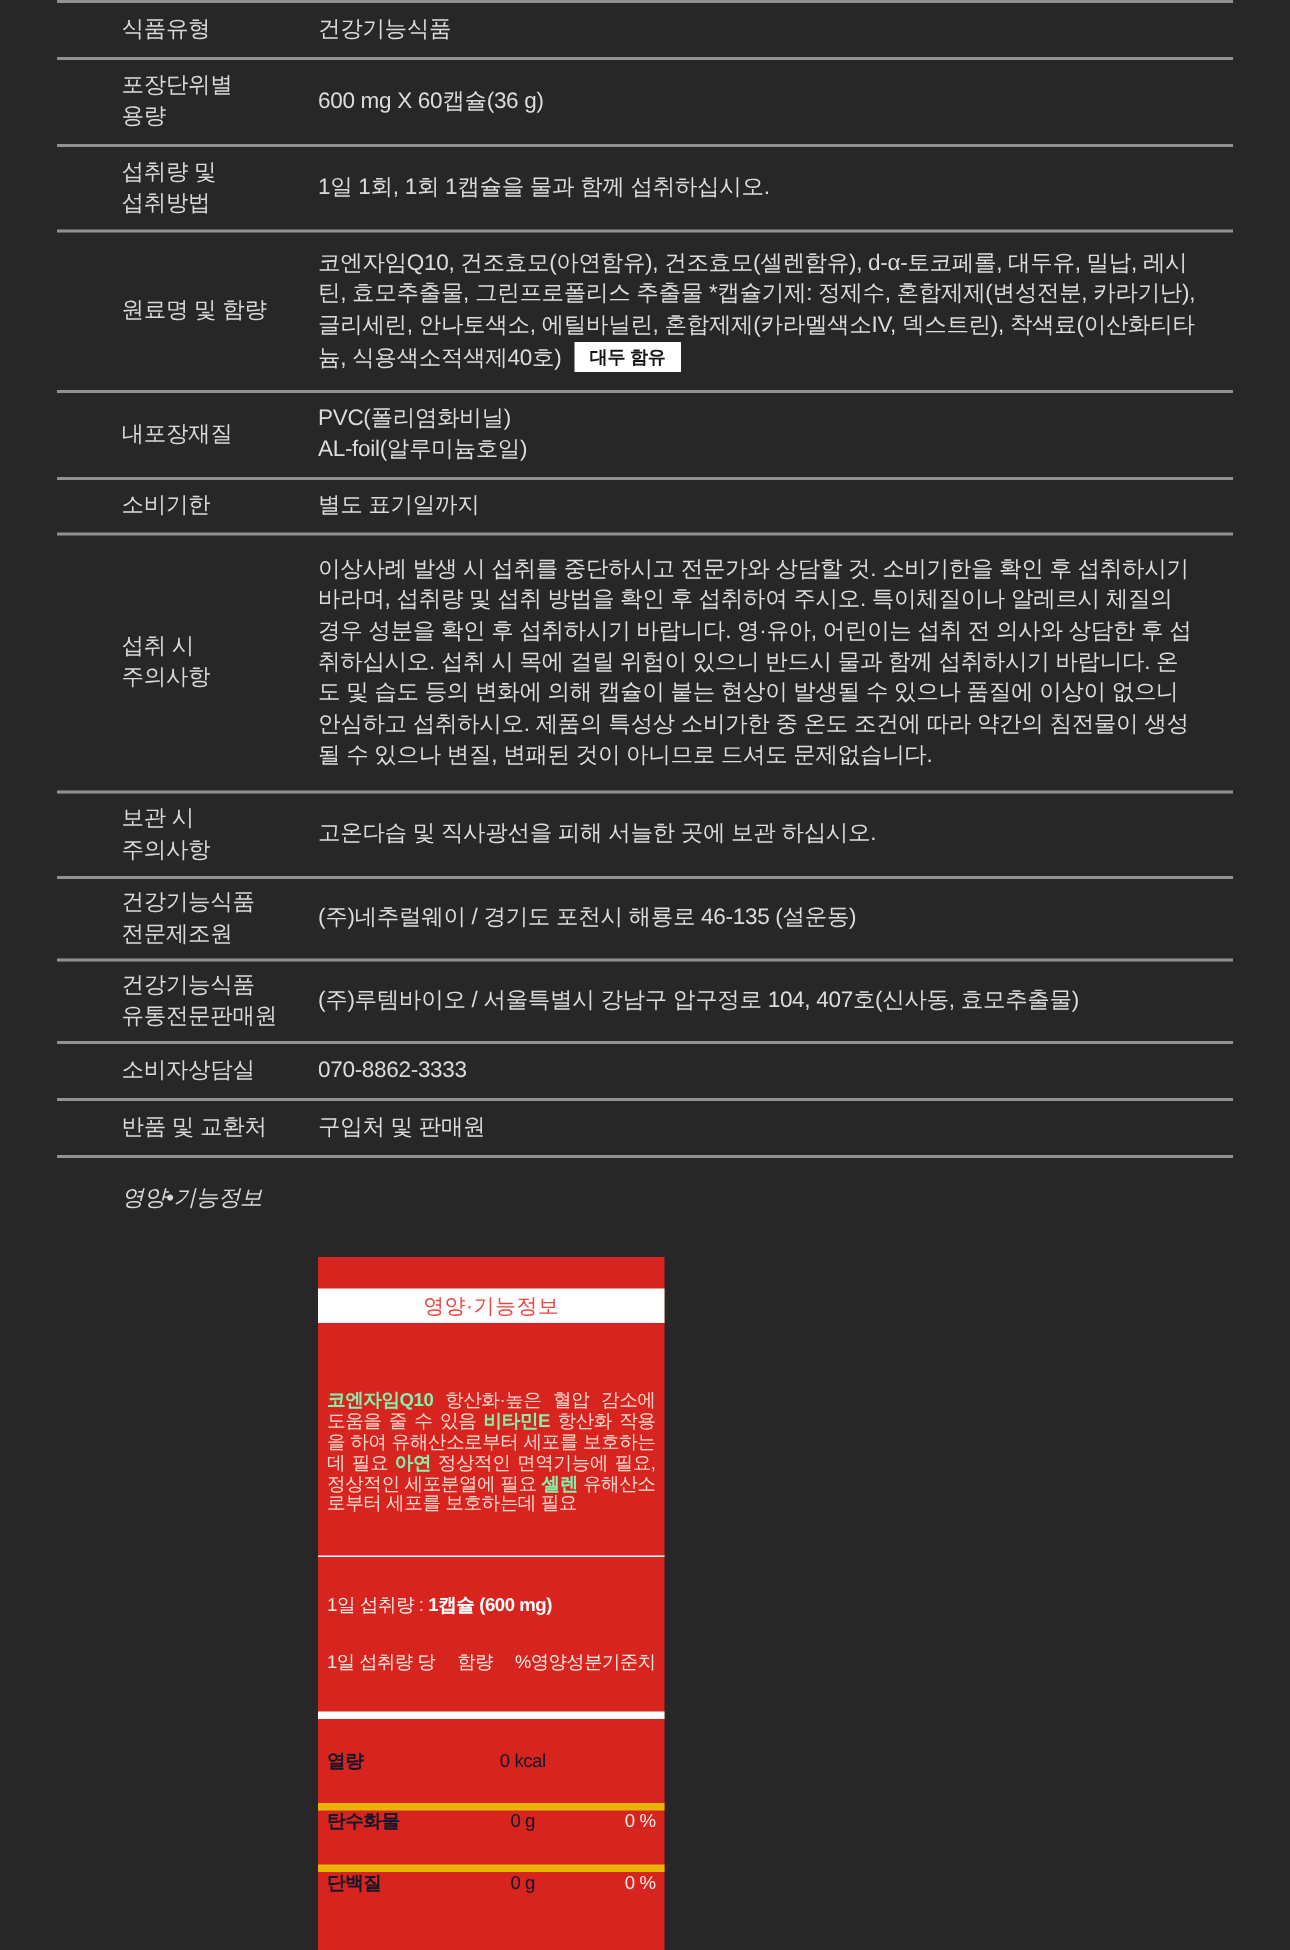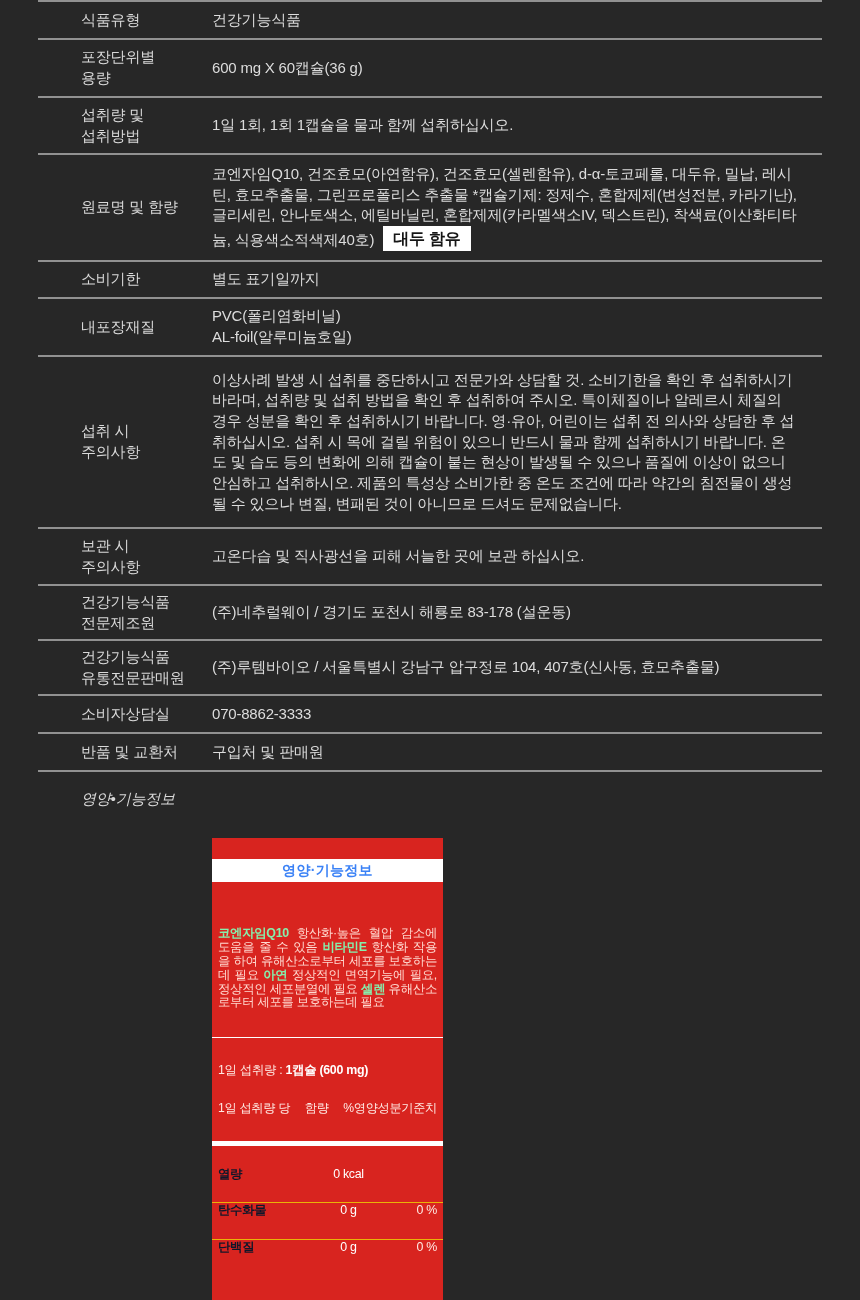--- a/index.html
+++ b/index.html
@@ -27,37 +27,37 @@
   .h55 { min-height: 55px; }
   .h107 { min-height: 107px; }
   .h172 { min-height: 172px; }
   .cell { font-size: 15px; line-height: 1.38; letter-spacing: -0.2px; }
   .label-cell { white-space: pre-line; color: #d9d9d9; }
   .value-cell { white-space: pre-line; color: #dcdcdc; }
   .badge {
     display: inline-block;
     background: #ffffff;
     color: #161616;
-    font-size: 16px;
+    font-size: 12px;
     font-weight: bold;
     line-height: 1.2;
     padding: 3px 10px;
     margin-left: 9px;
     vertical-align: 1px;
     white-space: nowrap;
   }
   
   .row-nutrition { align-items: start; padding-bottom: 0; }
   .row-nutrition .label-cell { padding-top: 17px; font-style: italic; }
   .row-nutrition .value-cell { padding-top: 25px; }
   .nlabel { width: 231px; background: #d8241f; }
   .nlabel-header {
     background: #ffffff;
-    color: #3b82f6;
-    font-weight: bold;
+    color: #ef4444;
+    font-weight: normal;
     font-size: 14px;
     line-height: 23px;
     text-align: center;
     letter-spacing: 0.3px;
   }
   .nlabel-body { padding: 2px 0 4px; }
   .ndesc {
     margin: 2px 6px 3px;
     font-size: 12.4px;
     line-height: 13.8px;
@@ -81,23 +81,23 @@
   .nbar { height: 5px; background: #ffffff; }
   .nrow {
     display: grid;
     grid-template-columns: 96px 1fr 54px;
     padding: 0 6px;
     font-size: 12.4px;
     line-height: 15px;
     letter-spacing: -0.3px;
   }
   .nrow .nm { color: #0f172a; font-weight: bold; }
-  .nrow .amt { text-align: center; color: #ffffff; }
+  .nrow .amt { text-align: center; color: #0f172a; }
   .nrow .pct { text-align: right; color: #ffeae4; }
-  .nrow.tl { border-top: 1px solid #eab308; }
+  .nrow.tl { border-top: 5px solid #eab308; }
 </style>
 </head>
 <body>
 
 <div>
 
   <div class="info-table">
 
 
     <div class="row bt h38">
@@ -115,47 +115,47 @@
       <div class="cell label-cell">섭취량 및
 섭취방법</div>
       <div class="cell value-cell">1일 1회, 1회 1캡슐을 물과 함께 섭취하십시오.</div>
     </div>
 
     <div class="row bt h107">
       <div class="cell label-cell">원료명 및 함량</div>
       <div class="cell value-cell"><span>코엔자임Q10, 건조효모(아연함유), 건조효모(셀렌함유), d-α-토코페롤, 대두유, 밀납, 레시틴, 효모추출물, 그린프로폴리스 추출물 *캡슐기제: 정제수, 혼합제제(변성전분, 카라기난), 글리세린, 안나토색소, 에틸바닐린, 혼합제제(카라멜색소IV, 덱스트린), 착색료(이산화티타늄, 식용색소적색제40호)</span><span class="badge">대두 함유</span></div>
     </div>
 
-    <div class="row bt h37">
-      <div class="cell label-cell">소비기한</div>
-      <div class="cell value-cell">별도 표기일까지</div>
-    </div>
-
     <div class="row bt h58">
       <div class="cell label-cell">내포장재질</div>
       <div class="cell value-cell">PVC(폴리염화비닐)
 AL-foil(알루미늄호일)</div>
     </div>
 
+    <div class="row bt h37">
+      <div class="cell label-cell">소비기한</div>
+      <div class="cell value-cell">별도 표기일까지</div>
+    </div>
+
     <div class="row bt h172">
       <div class="cell label-cell">섭취 시
 주의사항</div>
       <div class="cell value-cell">이상사례 발생 시 섭취를 중단하시고 전문가와 상담할 것. 소비기한을 확인 후 섭취하시기 바라며, 섭취량 및 섭취 방법을 확인 후 섭취하여 주시오. 특이체질이나 알레르시 체질의 경우 성분을 확인 후 섭취하시기 바랍니다. 영·유아, 어린이는 섭취 전 의사와 상담한 후 섭취하십시오. 섭취 시 목에 걸릴 위험이 있으니 반드시 물과 함께 섭취하시기 바랍니다. 온도 및 습도 등의 변화에 의해 캡슐이 붙는 현상이 발생될 수 있으나 품질에 이상이 없으니 안심하고 섭취하시오. 제품의 특성상 소비가한 중 온도 조건에 따라 약간의 침전물이 생성될 수 있으나 변질, 변패된 것이 아니므로 드셔도 문제없습니다.</div>
     </div>
 
     <div class="row bt h57">
       <div class="cell label-cell">보관 시
 주의사항</div>
       <div class="cell value-cell">고온다습 및 직사광선을 피해 서늘한 곳에 보관 하십시오.</div>
     </div>
 
     <div class="row bt h55">
       <div class="cell label-cell">건강기능식품
 전문제조원</div>
-      <div class="cell value-cell">(주)네추럴웨이 / 경기도 포천시 해룡로 83-178 (설운동)</div>
+      <div class="cell value-cell">(주)네추럴웨이 / 경기도 포천시 해룡로 46-135 (설운동)</div>
     </div>
 
     <div class="row bt h55">
       <div class="cell label-cell">건강기능식품
 유통전문판매원</div>
       <div class="cell value-cell">(주)루템바이오 / 서울특별시 강남구 압구정로 104, 407호(신사동, 효모추출물)</div>
     </div>
 
     <div class="row bt h38">
       <div class="cell label-cell">소비자상담실</div>

